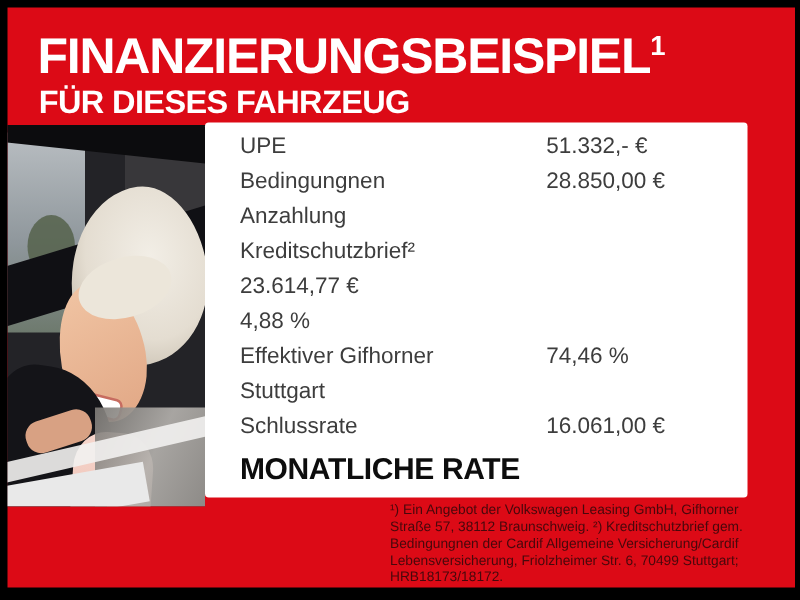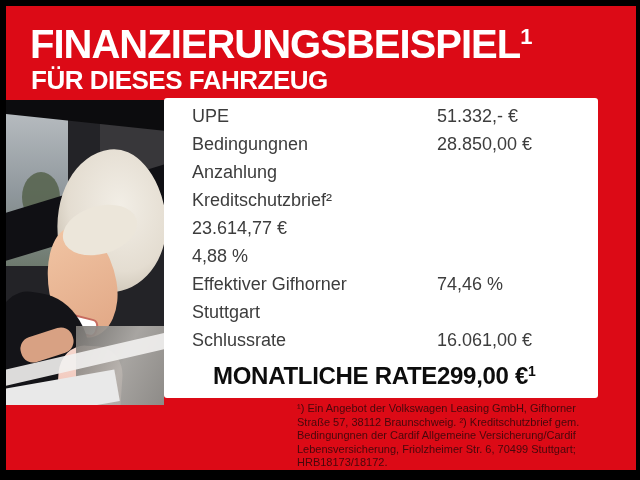--- a/index.html
+++ b/index.html
@@ -30,25 +30,25 @@
   .ph-glass{left:70px;top:226px;width:100px;height:92px;background:linear-gradient(115deg,rgba(125,122,118,.92),rgba(179,176,172,.92) 45%,rgba(142,139,135,.92));}
   .ph-streak{left:-22px;top:250px;width:214px;height:16px;background:#f2f1ef;opacity:.9;transform:rotate(-13deg);}
   .ph-hand{left:14px;top:232px;width:54px;height:26px;background:#d8a183;border-radius:12px;transform:rotate(-18deg);}
   .ph-sill{left:-12px;top:280px;width:124px;height:32px;background:#e9e9e9;transform:rotate(-10deg);}
 
   
   .panel{position:absolute;left:164px;top:98px;width:434px;height:300px;background:#fff;border-radius:3px;box-sizing:border-box;padding:8px 0 0 28px;}
   .row{display:flex;align-items:baseline;height:28px;font-size:18px;color:#3d3d3d;}
   .row .lbl{width:245px;flex:none;white-space:nowrap;}
   .row .val{white-space:nowrap;}
-  .row.total{height:36px;align-items:center;font-size:24px;font-weight:bold;color:#0d0d0d;letter-spacing:-0.3px;text-align:right;}
+  .row.total{height:36px;align-items:center;font-size:24px;font-weight:bold;color:#0d0d0d;letter-spacing:-0.3px;}
   .row.total .supv{font-size:14px;vertical-align:8px;}
 
   
-  .fineprint{position:absolute;left:297px;top:402px;width:302px;margin:0;font-size:11px;line-height:13.5px;color:#47080c;}
+  .fineprint{position:absolute;left:312px;top:402px;width:302px;margin:0;font-size:11px;line-height:13.5px;color:#47080c;}
 </style>
 </head>
 <body>
 
 <div class="stage">
   <div class="red-bg"></div>
 
   <div class="header">
     <h1><span>FINANZIERUNGSBEISPIEL</span><span class="sup">1</span></h1>
     <h2>FÜR DIESES FAHRZEUG</h2>
@@ -100,18 +100,17 @@
     </div>
     <div class="row">
       <span class="lbl">Stuttgart</span>
     </div>
     <div class="row">
       <span class="lbl">Schlussrate</span>
       <span class="val">16.061,00 €</span>
     </div>
     <div class="row total">
       <span class="lbl">MONATLICHE RATE</span>
-      <span class="val"><span>299,00 €</span><span class="supv">1</span></span>
     </div>
   </div>
 
   <p class="fineprint">¹) Ein Angebot der Volkswagen Leasing GmbH, Gifhorner Straße 57, 38112 Braunschweig. ²) Kreditschutzbrief gem. Bedingungnen der Cardif Allgemeine Versicherung/Cardif Lebensversicherung, Friolzheimer Str. 6, 70499 Stuttgart; HRB18173/18172.</p>
 </div>
 
 </body></html>

